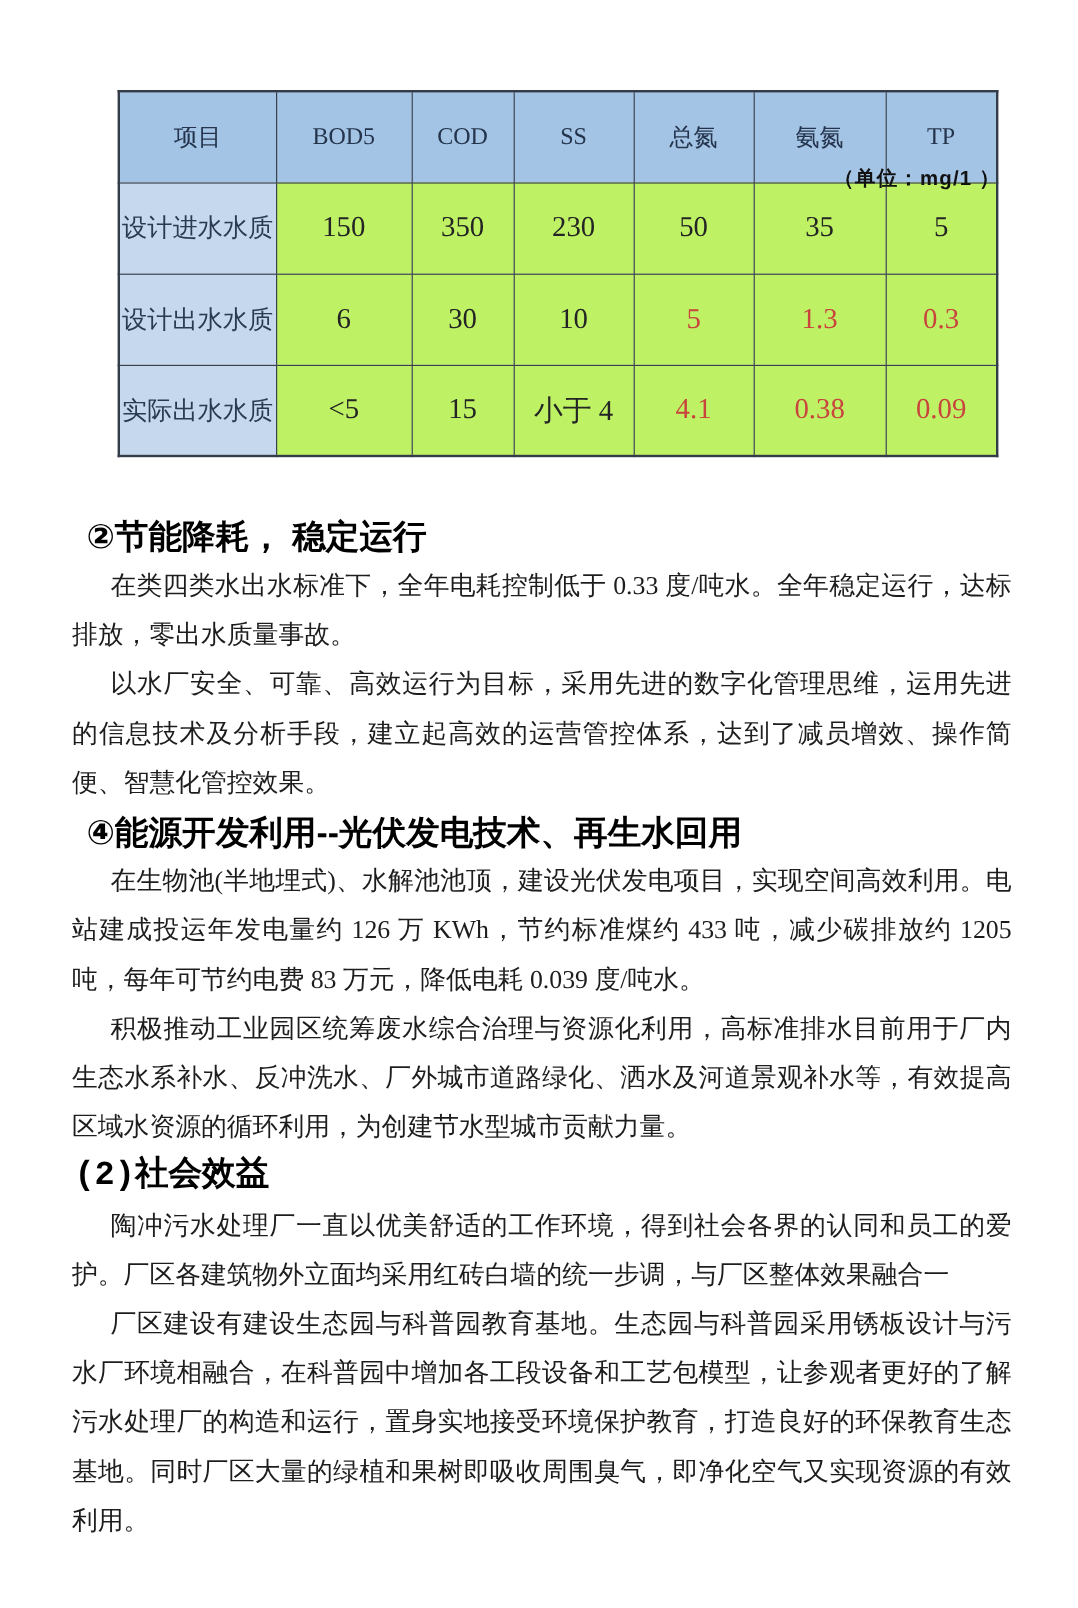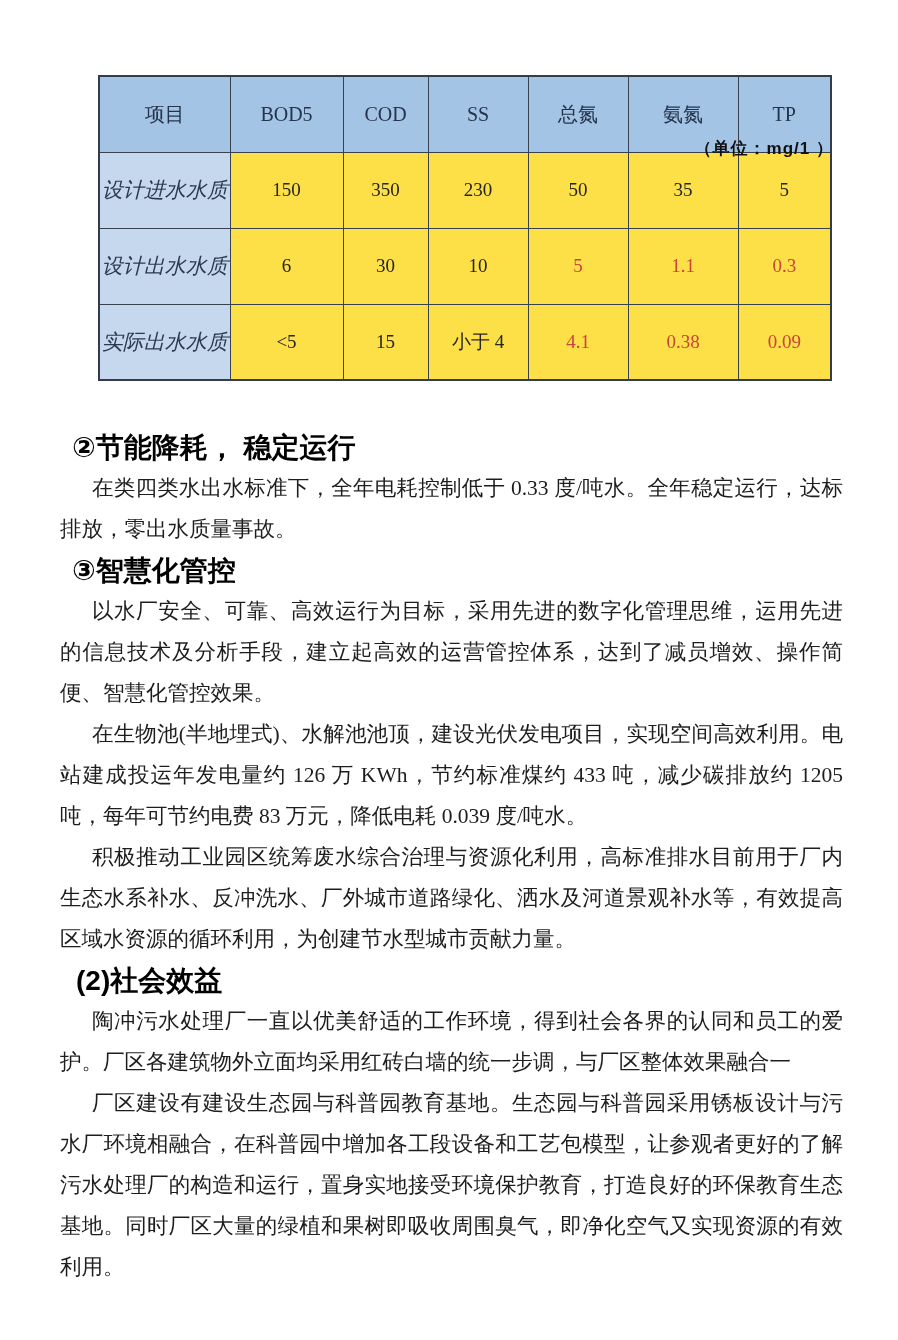--- a/index.html
+++ b/index.html
@@ -39,38 +39,37 @@
     background: #a4c4e5;
     color: #24344c;
     font-size: 20px;
     height: 76px;
   }
   table.wq tbody th.rowlabel {
     background: #c5d8ee;
     color: #2a3a50;
     font-size: 21px;
     height: 76px;
-    font-style: italic;
   }
   table.wq tbody td {
-    background: #fde047;
-    font-size: 19px;
+    background: #bef264;
+    font-size: 24px;
     color: #242424;
   }
   table.wq tbody td.red { color: #c8443d; }
 
   
   .content { margin-top: 46px; }
   .content .sec-heading {
     font-family: "Liberation Sans", "DejaVu Sans", sans-serif;
     font-weight: bold; font-size: 28px; color: #000;
     line-height: 41px;
     margin-left: 12px;
   }
-  .content .sec-heading.flush { margin-left: 16px; }
+  .content .sec-heading.flush { margin-left: 2px; font-family: Liberation Mono, monospace; }
   .content p.para {
     font-size: 21.5px;
     line-height: 41px;
     text-align: justify;
     text-indent: 32px;
     color: #1d1d1d;
     font-family: Liberation Serif, serif;
   }
 </style>
 </head>
@@ -110,40 +109,40 @@
         <td>50</td>
         <td>35</td>
         <td>5</td>
       </tr>
       <tr>
         <th class="rowlabel">设计出水水质</th>
         <td>6</td>
         <td>30</td>
         <td>10</td>
         <td class="red">5</td>
-        <td class="red">1.1</td>
+        <td class="red">1.3</td>
         <td class="red">0.3</td>
       </tr>
       <tr>
         <th class="rowlabel">实际出水水质</th>
         <td>&lt;5</td>
         <td>15</td>
         <td>小于 4</td>
         <td class="red">4.1</td>
         <td class="red">0.38</td>
         <td class="red">0.09</td>
       </tr>
     </tbody>
   </table>
 
   <div class="content">
     <h2 class="sec-heading">②节能降耗， 稳定运行</h2>
     <p class="para">在类四类水出水标准下，全年电耗控制低于 0.33 度/吨水。全年稳定运行，达标排放，零出水质量事故。</p>
-    <h2 class="sec-heading">③智慧化管控</h2>
     <p class="para">以水厂安全、可靠、高效运行为目标，采用先进的数字化管理思维，运用先进的信息技术及分析手段，建立起高效的运营管控体系，达到了减员增效、操作简便、智慧化管控效果。</p>
+    <h2 class="sec-heading">④能源开发利用--光伏发电技术、再生水回用</h2>
     <p class="para">在生物池(半地埋式)、水解池池顶，建设光伏发电项目，实现空间高效利用。电站建成投运年发电量约 126 万 KWh，节约标准煤约 433 吨，减少碳排放约 1205 吨，每年可节约电费 83 万元，降低电耗 0.039 度/吨水。</p>
     <p class="para">积极推动工业园区统筹废水综合治理与资源化利用，高标准排水目前用于厂内生态水系补水、反冲洗水、厂外城市道路绿化、洒水及河道景观补水等，有效提高区域水资源的循环利用，为创建节水型城市贡献力量。</p>
     <h2 class="sec-heading flush">(2)社会效益</h2>
     <p class="para">陶冲污水处理厂一直以优美舒适的工作环境，得到社会各界的认同和员工的爱护。厂区各建筑物外立面均采用红砖白墙的统一步调，与厂区整体效果融合一</p>
     <p class="para">厂区建设有建设生态园与科普园教育基地。生态园与科普园采用锈板设计与污水厂环境相融合，在科普园中增加各工段设备和工艺包模型，让参观者更好的了解污水处理厂的构造和运行，置身实地接受环境保护教育，打造良好的环保教育生态基地。同时厂区大量的绿植和果树即吸收周围臭气，即净化空气又实现资源的有效利用。</p>
   </div>
 
 </div>
 
 </body></html>

